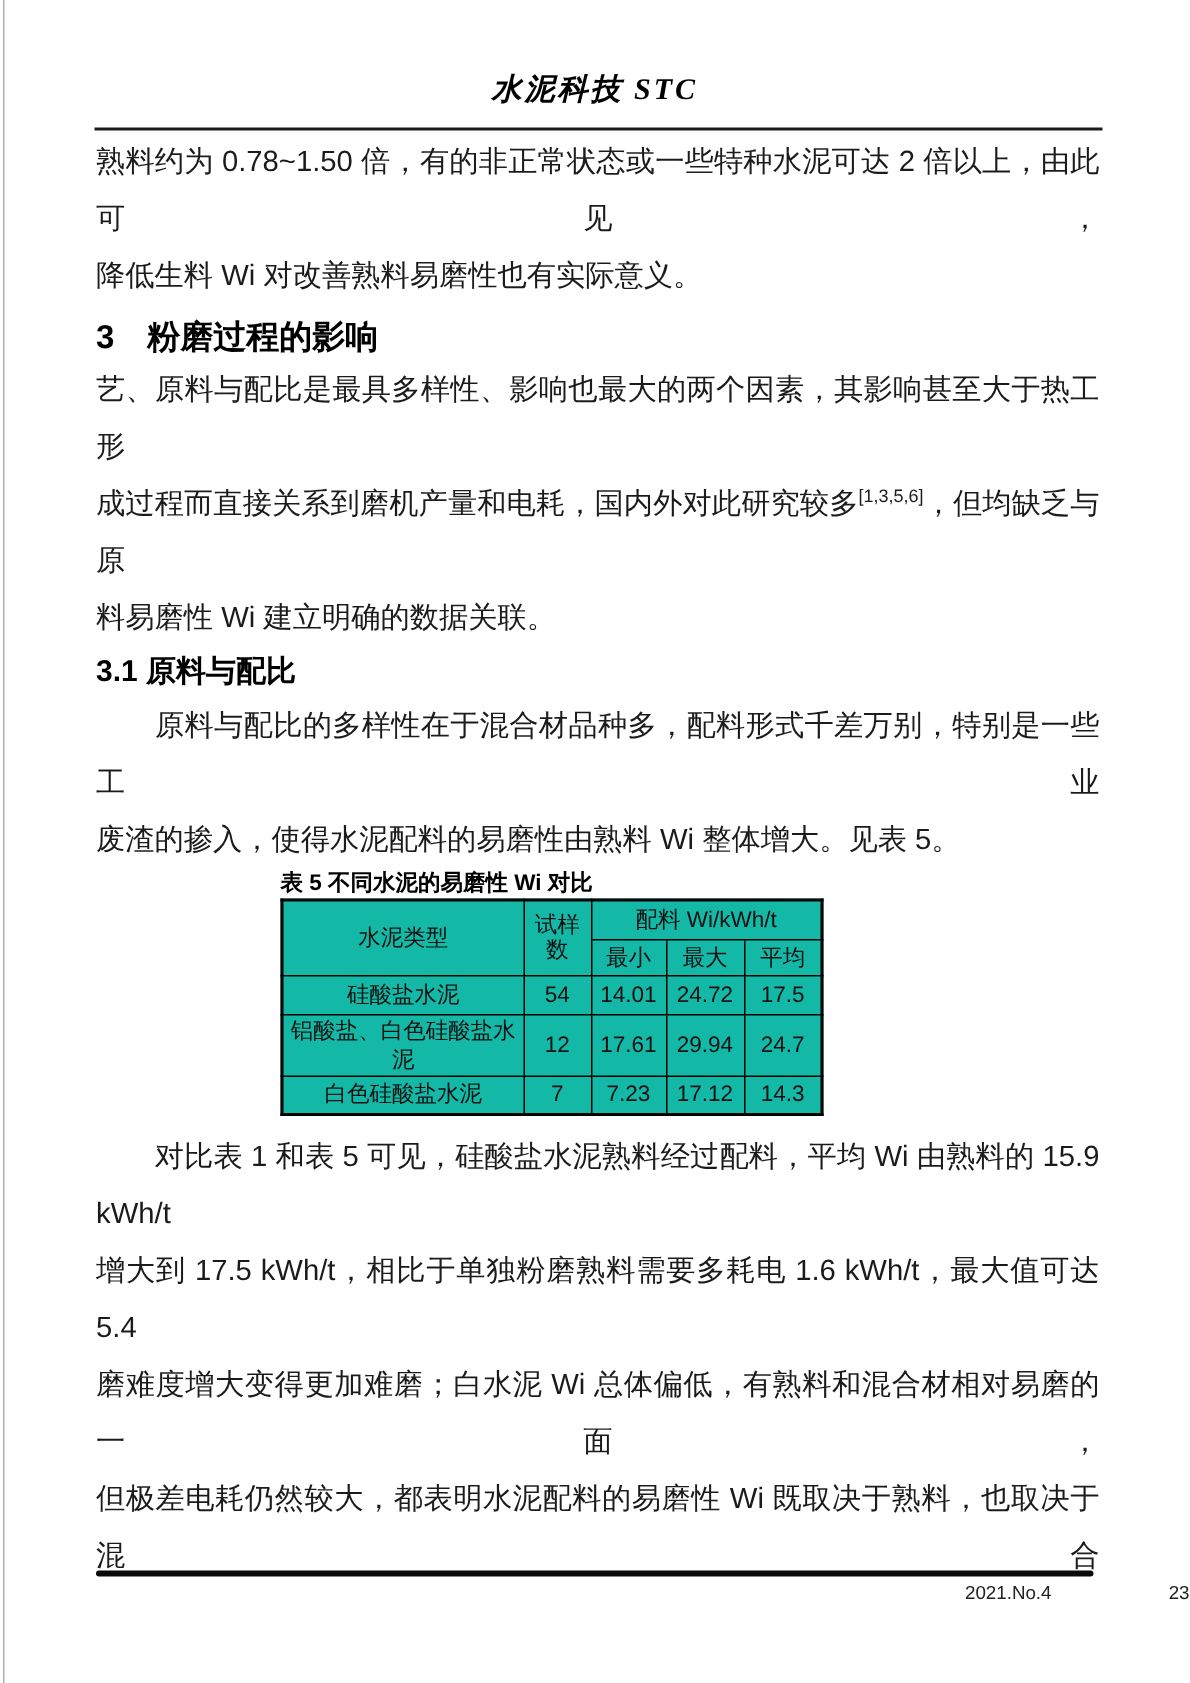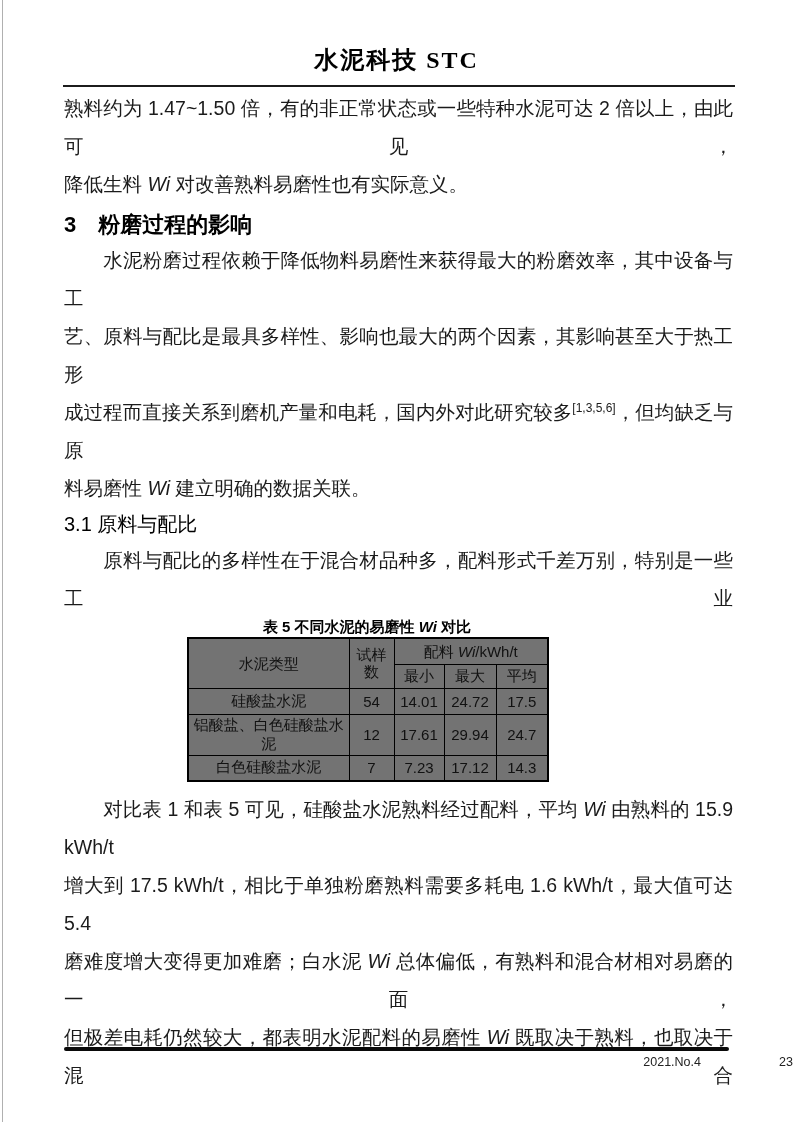--- a/index.html
+++ b/index.html
@@ -10,50 +10,50 @@
     background:#ffffff; color:#1a1a1a; overflow:hidden;
   }
   .page-edge-left {
     position:absolute; left:2px; top:0; width:1px; height:1122px;
     background:#b0b0b0;
   }
   
   .journal-title {
     margin-top:44px; text-align:center;
     font-family:"Liberation Serif","DejaVu Serif",serif;
-    font-weight:600; font-size:24px; line-height:32px;
+    font-style:italic; font-weight:600; font-size:20px; line-height:32px;
     letter-spacing:2px; color:#000;
   }
   .header-rule {
     margin:9px 58px 0 63px; height:2px; background:#1c1c1c;
   }
   
   .content { padding:0 60px 0 64px; }
   .tline {
     font-size:19.5px; line-height:38px; color:#1b1b1b;
     text-align:justify; text-align-last:justify;
     white-space:normal;
   }
   .tline.last { text-align-last:left; }
   .tline sup { font-size:12px; line-height:0; vertical-align:super; }
-  .wi { font-style:italic; }
+  .wi { }
   .h-sec {
     font-size:22px; font-weight:bold; line-height:32px; color:#000;
     margin-top:6px;
   }
   .h-sub {
-    font-size:20px; font-weight:normal; line-height:34px; color:#000;
+    font-size:20px; font-weight:bold; line-height:34px; color:#000;
   }
   
   .tbl-caption {
-    font-size:15px; font-weight:bold; text-align:center; color:#000;
+    font-size:15px; font-weight:bold; text-align:left; color:#000;
     line-height:20px;
   }
   .cap5 { width:360px; margin-left:123px; }
-  table { border-collapse:collapse; table-layout:fixed; background:#737373; }
+  table { border-collapse:collapse; table-layout:fixed; background:#14b8a6; }
   table th, table td {
     border:1px solid #000; text-align:center; vertical-align:middle;
     font-size:15px; font-weight:normal; color:#111; padding:1px 2px;
   }
   .t5 { width:360px; margin-left:123px; border:2px solid #000; }
   .t5 thead tr:first-child th { height:26px; line-height:17px; }
   .t5 thead tr:last-child th  { height:24px; }
   .t5 tbody tr td { height:26px; }
   
   .footer-rule {
@@ -75,37 +75,37 @@
 
 <div class="page">
   <div class="page-edge-left"></div>
 
   <div class="journal-title">水泥科技 STC</div>
   <div class="header-rule"></div>
 
   <div class="content">
 
     <div class="para mt2">
-        <div class="tline">熟料约为 1.47~1.50 倍，有的非正常状态或一些特种水泥可达 2 倍以上，由此可见，</div>
+        <div class="tline">熟料约为 0.78~1.50 倍，有的非正常状态或一些特种水泥可达 2 倍以上，由此可见，</div>
         <div class="tline last">降低生料 <span class="wi">Wi</span> 对改善熟料易磨性也有实际意义。</div>
       </div>
 
     <div class="h-sec">3　粉磨过程的影响</div>
 
     <div class="para">
-        <div class="tline">　　水泥粉磨过程依赖于降低物料易磨性来获得最大的粉磨效率，其中设备与工</div>
         <div class="tline">艺、原料与配比是最具多样性、影响也最大的两个因素，其影响甚至大于热工形</div>
         <div class="tline">成过程而直接关系到磨机产量和电耗，国内外对此研究较多<sup>[1,3,5,6]</sup>，但均缺乏与原</div>
         <div class="tline last">料易磨性 <span class="wi">Wi</span> 建立明确的数据关联。</div>
       </div>
 
     <div class="h-sub">3.1 原料与配比</div>
 
     <div class="para">
         <div class="tline">　　原料与配比的多样性在于混合材品种多，配料形式千差万别，特别是一些工业</div>
+        <div class="tline last">废渣的掺入，使得水泥配料的易磨性由熟料 <span class="wi">Wi</span> 整体增大。见表 5。</div>
       </div>
 
     <div class="tbl-caption cap5">表 5 不同水泥的易磨性 <span class="wi">Wi</span> 对比</div>
 
     <table class="t5">
       <colgroup>
         <col style="width:161px">
           <col style="width:45px">
         <col style="width:50px">
           <col style="width:52px">

